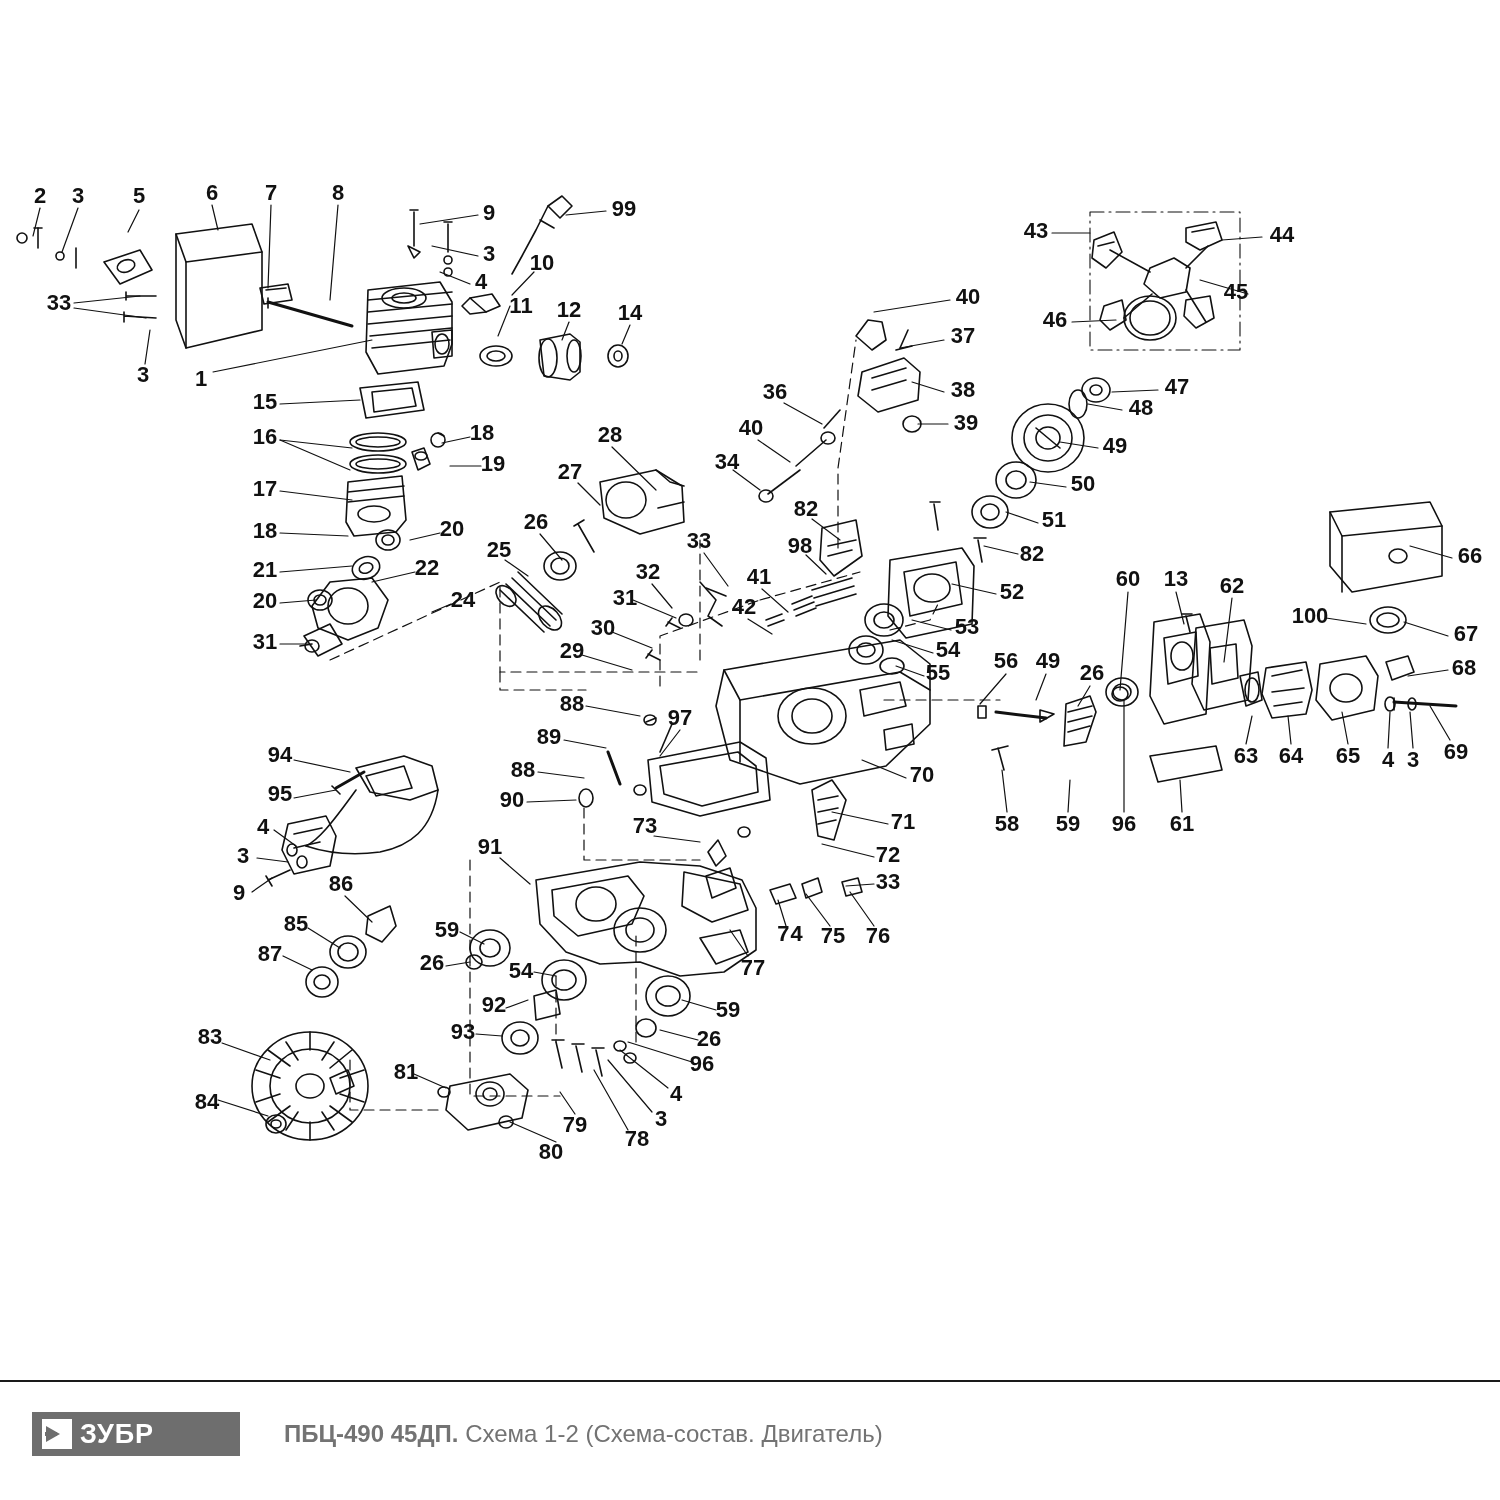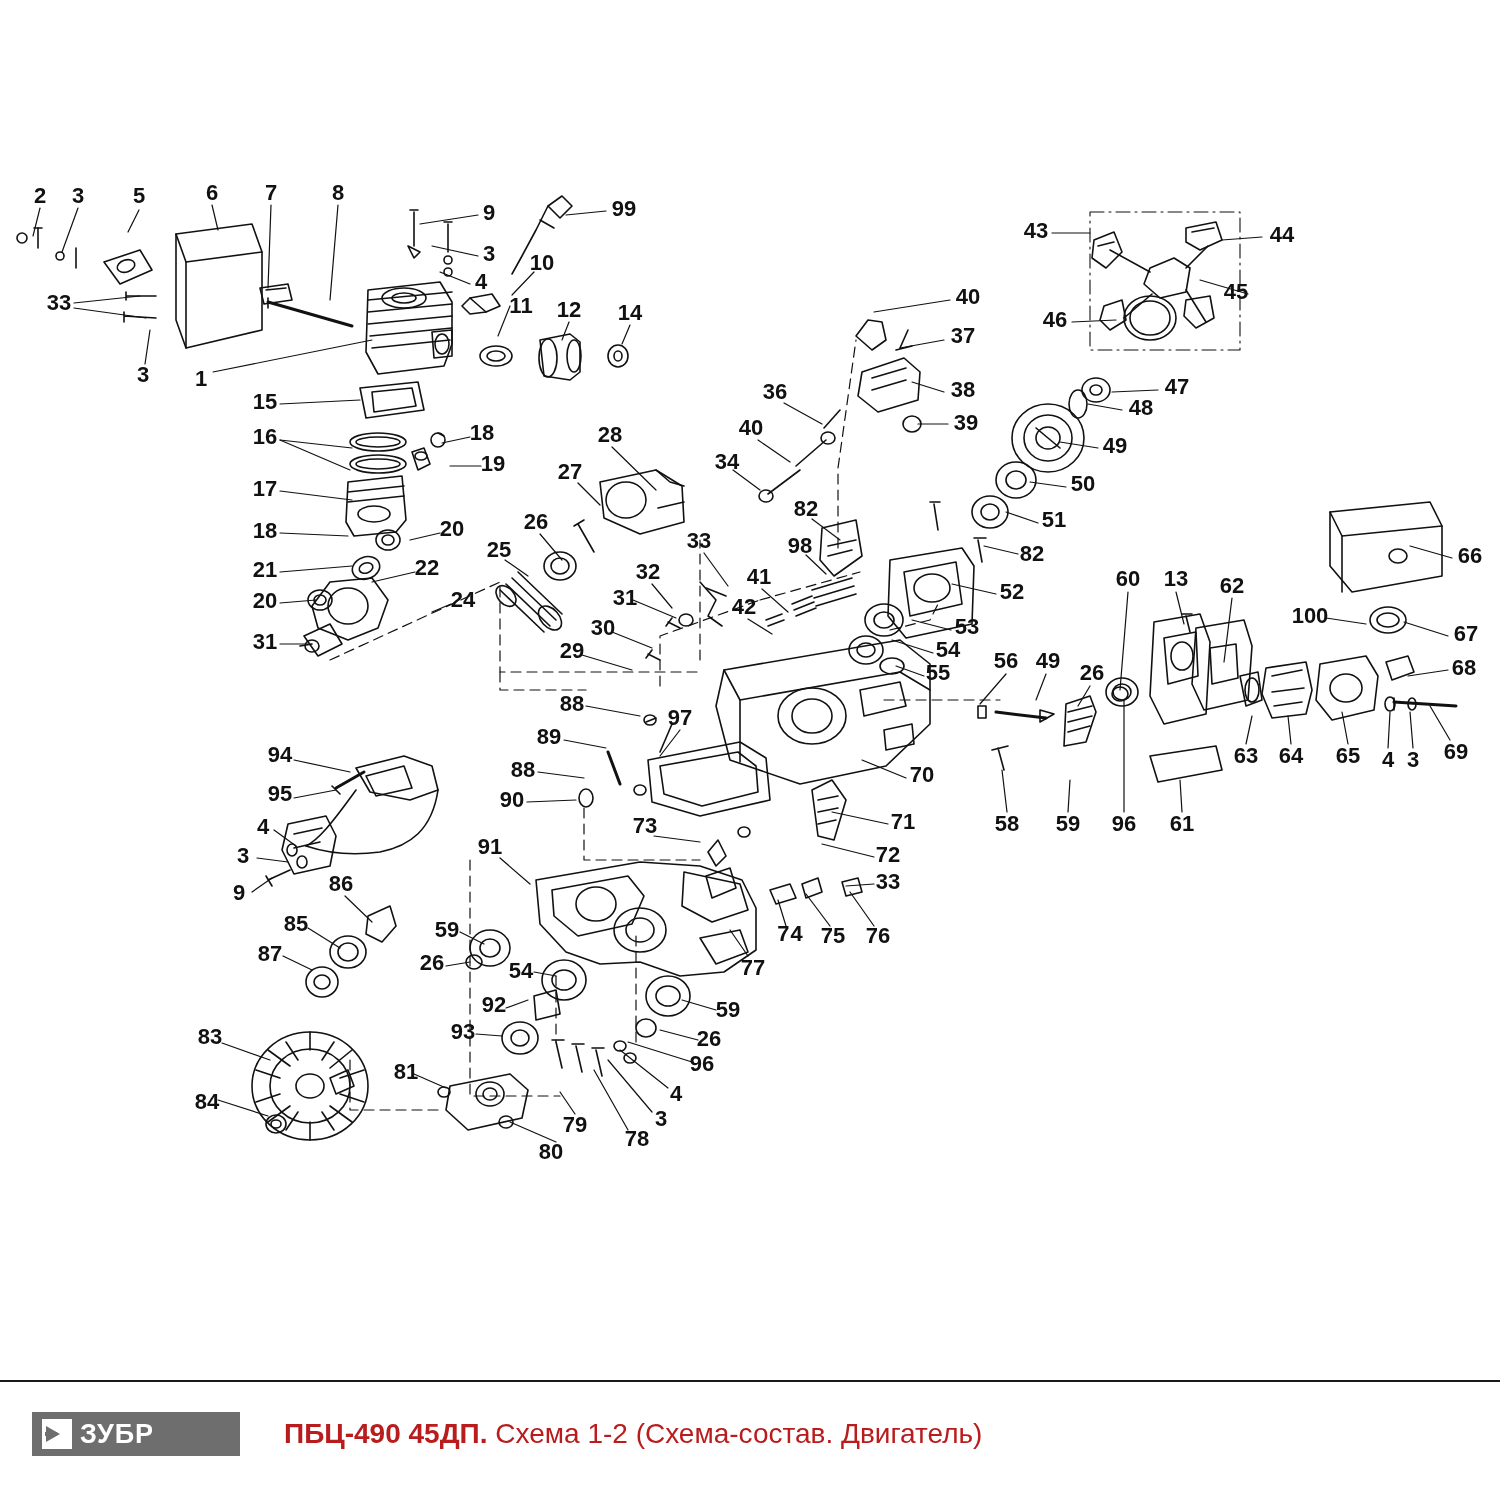--- a/index.html
+++ b/index.html
@@ -100,22 +100,22 @@
   }
   #brand-name {
     color: #ffffff;
     font-size: 27px;
     font-weight: 700;
     letter-spacing: 1px;
     font-family: "Liberation Sans", sans-serif;
   }
   #footer-title {
     margin-left: 44px;
-    font-size: 28px;
-    color: #b91c1c;
+    font-size: 24px;
+    color: #737373;
     white-space: nowrap;
   }
   #footer-title .model {
     font-weight: 700;
   }
   #footer-title .scheme {
     font-weight: 400;
   }
 </style>
 </head>

